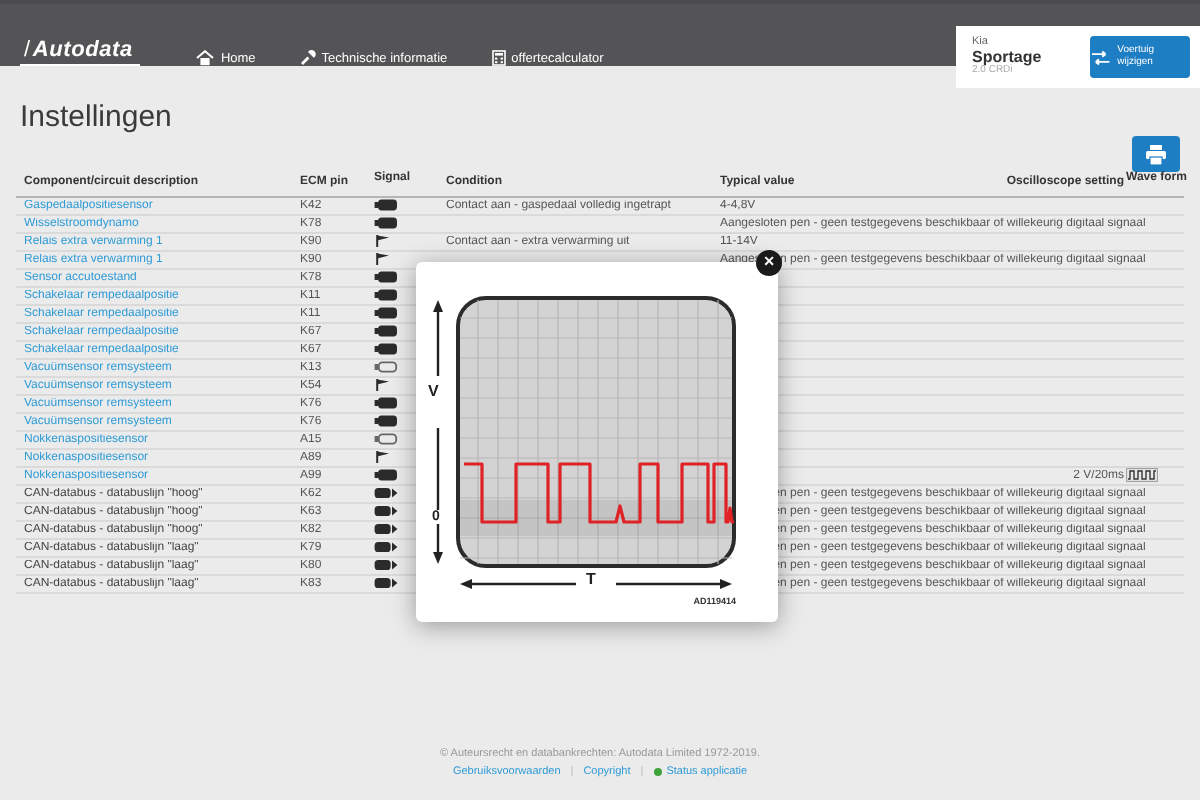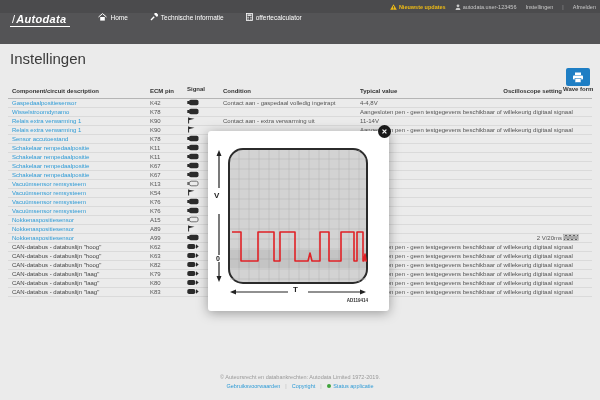--- a/index.html
+++ b/index.html
@@ -4,21 +4,21 @@
 <style>
   html,body{margin:0;padding:0;}
   #app{position:relative;width:600px;height:400px;background:#ebebeb;overflow:hidden;
        font-family:"Liberation Sans", sans-serif;color:#444;}
   
   #topstrip{position:absolute;left:0;top:0;width:600px;height:13px;background:#4b4b4d;
     display:flex;justify-content:flex-end;align-items:center;gap:9px;padding-right:4px;box-sizing:border-box;overflow:hidden;}
   .strip-item{font-size:5.5px;color:#c9c9c9;display:flex;align-items:center;gap:2px;white-space:nowrap;}
   .strip-item.yellow{color:#ecba16;font-weight:bold;}
   .strip-sep{color:#9a9a9a;font-size:5.5px;}
-  #navbar{position:absolute;left:0;top:13px;width:600px;height:31px;background:#545456;display:flex;align-items:flex-start;}
+  #navbar{position:absolute;left:0;top:2px;width:600px;height:31px;background:#545456;display:flex;align-items:flex-end;}
   #logo{margin-left:10px;color:#fff;font-style:italic;font-weight:bold;font-size:11px;
         border-bottom:1.5px solid #fff;padding:0 4px 1px 2px;letter-spacing:.3px;white-space:nowrap;}
   #logo .slash{font-style:normal;font-weight:normal;margin-right:1px;}
   #mainnav{display:flex;gap:22px;margin-left:28px;}
   .nav-item{display:flex;align-items:center;gap:3px;color:#fff;font-size:6.5px;cursor:pointer;white-space:nowrap;}
   
   #vehicle{position:absolute;right:0;top:13px;width:122px;height:31px;background:#fff;display:flex;align-items:center;}
   #veh-info{margin-left:8px;line-height:1.15;}
   #veh-make{font-size:5.5px;color:#666;}
   #veh-model{font-size:8px;font-weight:bold;color:#333;}
@@ -116,20 +116,34 @@
             <rect x="1.5" y="3.8" width="1.2" height="1" fill="#fff"></rect>
             <rect x="4.3" y="3.8" width="1.2" height="1" fill="#fff"></rect>
             <rect x="1.5" y="5.6" width="1.2" height="1" fill="#fff"></rect>
             <rect x="4.3" y="5.6" width="1.2" height="1" fill="#fff"></rect>
           </svg>
         <span>offertecalculator</span>
       </div>
     </div>
   </div>
 
+  <div id="vehicle">
+    <div id="veh-info">
+      <div id="veh-make">Kia</div>
+      <div id="veh-model">Sportage</div>
+      <div id="veh-variant">2.0 CRDi</div>
+    </div>
+    <div id="veh-btn">
+      <svg width="11" height="8" viewBox="0 0 11 8">
+          <path d="M1,2 H8 M8,2 L6.3,0.7 M8,2 L6.3,3.3" stroke="#fff" stroke-width="1" fill="none"></path>
+          <path d="M10,6 H3 M3,6 L4.7,4.7 M3,6 L4.7,7.3" stroke="#fff" stroke-width="1" fill="none"></path>
+        </svg>
+      <span class="btn-text">Voertuig wijzigen</span>
+    </div>
+  </div>
 
   <div id="page-title">Instellingen</div>
   <div id="print-btn">
     <svg width="12" height="11" viewBox="0 0 12 11">
         <rect x="3" y="0.5" width="6" height="2.5" fill="#fff"></rect>
         <rect x="1" y="3.5" width="10" height="4" rx="0.8" fill="#fff"></rect>
         <rect x="3" y="6.5" width="6" height="4" fill="#fff" stroke="#1e7ec4" stroke-width="0.6"></rect>
       </svg>
   </div>
 

